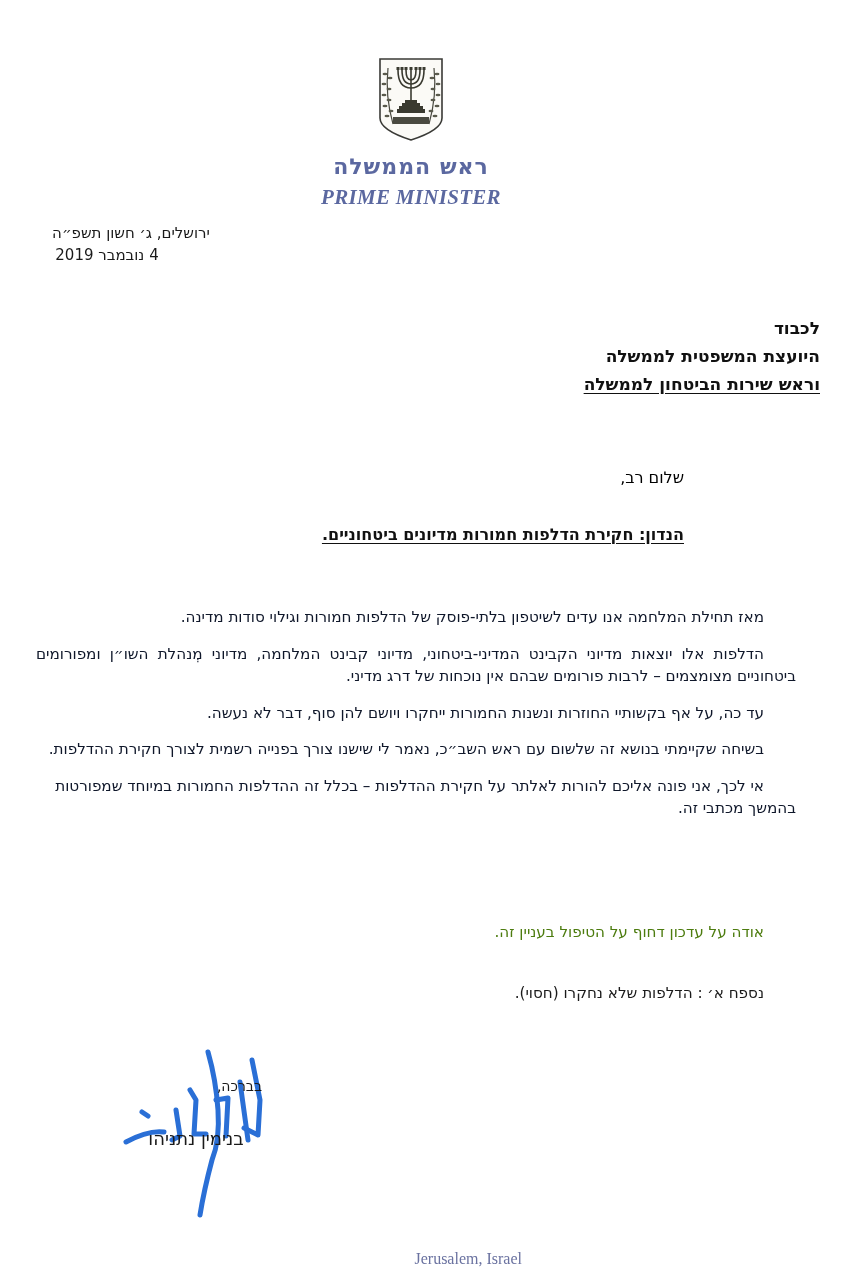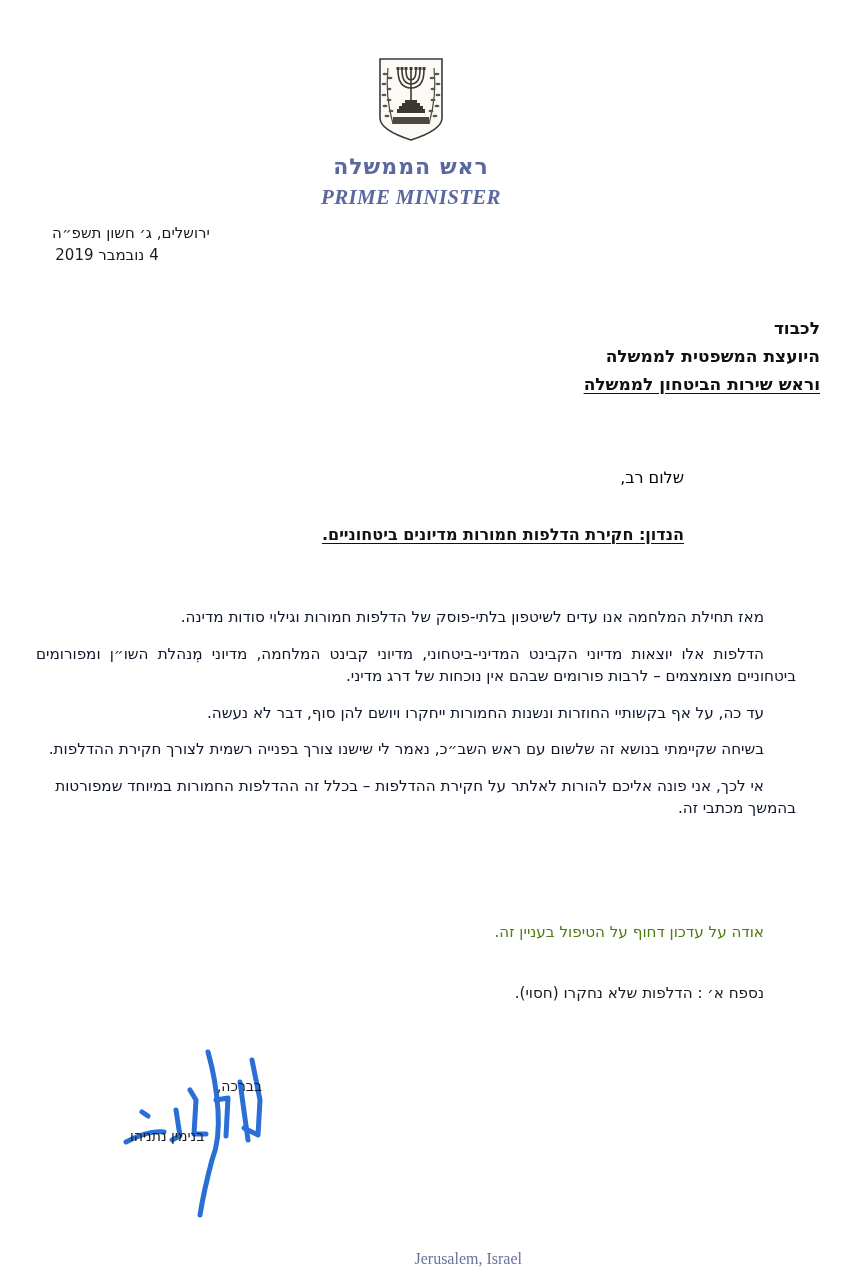--- a/index.html
+++ b/index.html
@@ -133,22 +133,22 @@
       width: 110px;
       direction: rtl;
       text-align: right;
       font-size: 14px;
       color: #1a1a1a;
     }
     .sig-name {
       left: 130px; top: 1128px;
       width: 132px;
       direction: rtl;
-      text-align: left;
-      font-size: 14px;
+      text-align: center;
+      font-size: 18px;
       color: #1a1a1a;
       white-space: nowrap;
     }
 
     
     .footer {
       left: 300px; top: 1250px; width: 222px;
       text-align: right;
       font-family: "Liberation Serif", serif;
       font-size: 16px;

